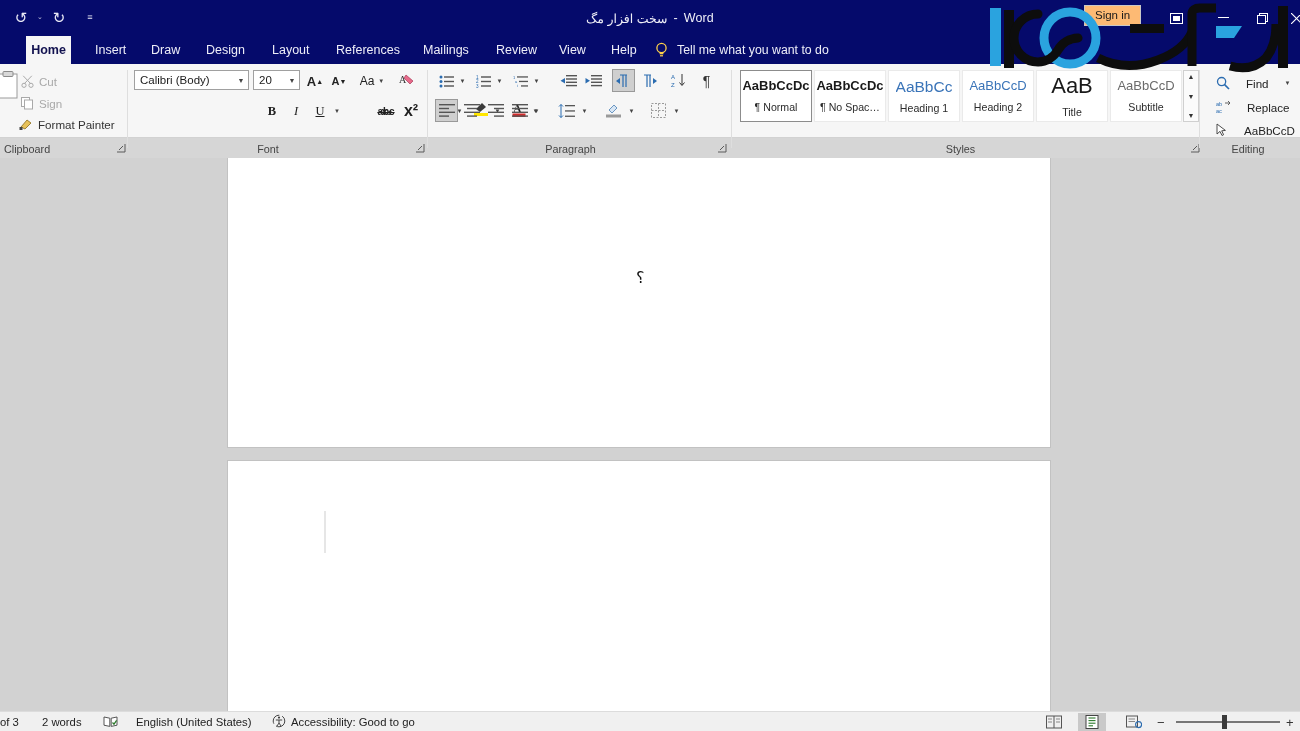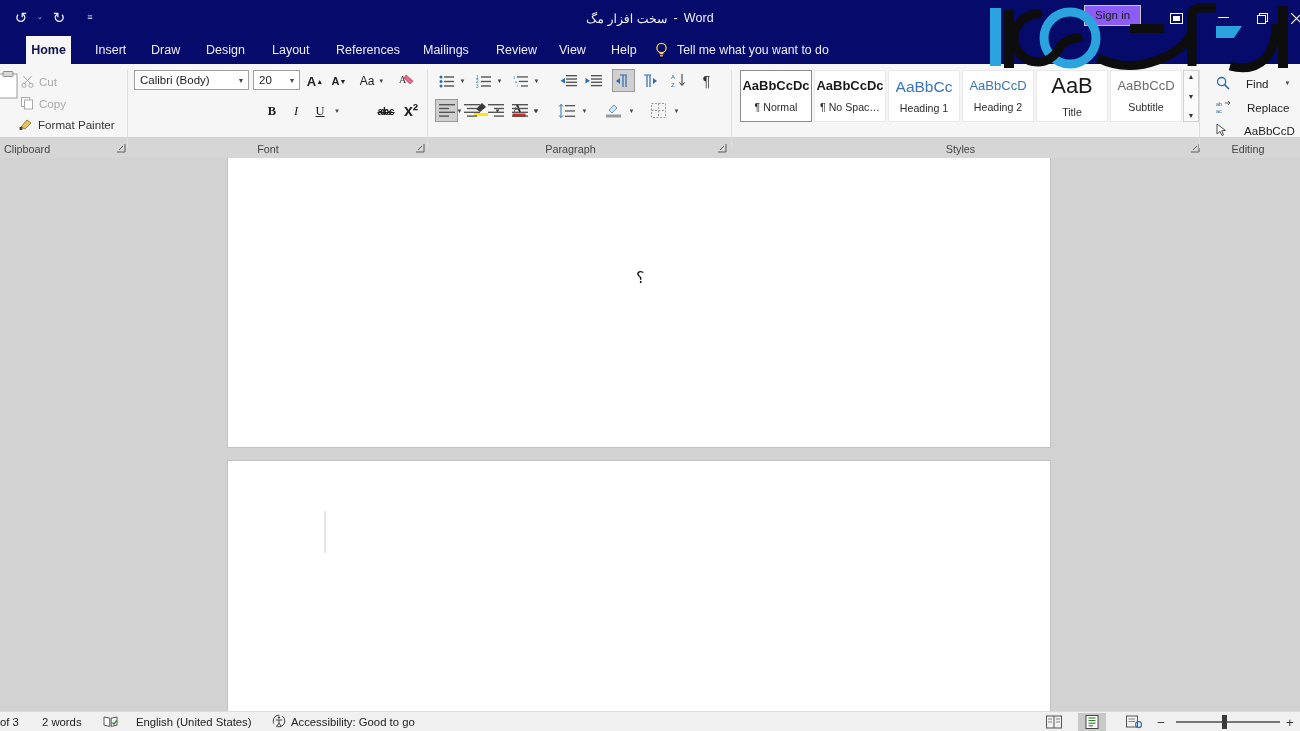--- a/index.html
+++ b/index.html
@@ -23,21 +23,21 @@
   .qat-caret { font-size:7px; color:#c9c9e0; width:10px; display:flex;
                align-items:center; justify-content:center; height:22px; }
   .title-center {
     position:absolute; left:0; top:0; width:1300px; height:36px;
     display:flex; align-items:center; justify-content:center;
     font-size:12.5px; color:#f0f0f8; letter-spacing:.1px;
   }
   .title-center .fa { direction:rtl; unicode-bidi:bidi-override; }
   .signin {
     position:absolute; left:1084px; top:5px;
-    background:#8b5cf6; color:#1a1a1a; font-size:11.5px;
+    background:#fdba74; color:#1a1a1a; font-size:11.5px;
     padding:3px 10px 4px; border:1px solid #c8c8c8;
   }
   .win-ctl { position:absolute; top:6px; display:flex; align-items:center;
              justify-content:center; width:24px; height:24px; color:#ffffff; }
   .win-ribbon-opt { left:1164px; }
   .win-min { left:1211px; }
   .win-max { left:1250px; }
   .win-close{ left:1284px; }
 
   
@@ -265,21 +265,21 @@
         <span>Cut</span>
       </div>
 
       <div class="cb-item disabled" style="left:18px;top:30px;">
         <span class="icn">
           <svg width="13" height="13" viewBox="0 0 13 13">
             <rect x="0.5" y="0.5" width="8" height="9" fill="#fff" stroke="#a9a9a9"></rect>
             <rect x="3.5" y="3" width="8" height="9" fill="#fff" stroke="#a9a9a9"></rect>
           </svg>
         </span>
-        <span>Copy</span>
+        <span>Sign</span>
       </div>
 
       <div class="cb-item" style="left:16px;top:51px;">
         <span class="icn">
           <svg width="14" height="13" viewBox="0 0 14 13">
             <path d="M2 9 L8 2 L12 5 L6 11 Z" fill="#e8c25a" stroke="#8a6b1a" stroke-width="0.8"></path>
             <rect x="0.5" y="9" width="3" height="3" fill="#444"></rect>
           </svg>
         </span>
         <span>Format Painter</span>

